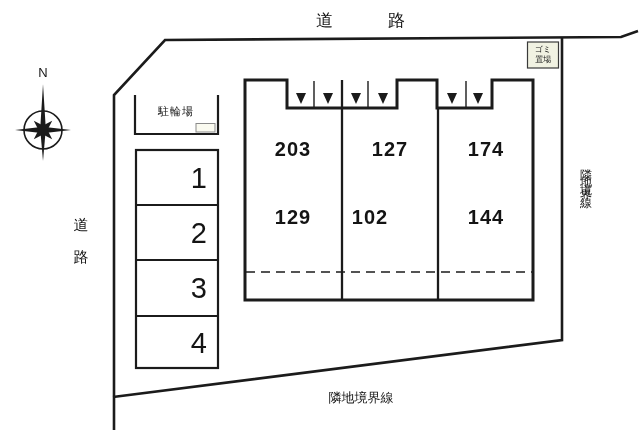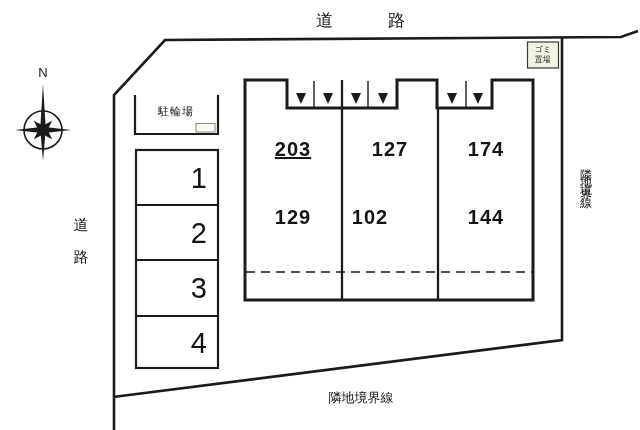--- a/index.html
+++ b/index.html
@@ -22,24 +22,24 @@
   .center-x{transform:translateX(-50%);}
   .center-xy{transform:translate(-50%,-50%);}
   .center-y{transform:translateY(-50%);}
   .vert{writing-mode:vertical-rl;text-orientation:upright;}
   .road-top{top:12px;left:316px;font-size:17px;letter-spacing:55px;}
   .road-left{top:205px;left:74px;font-size:15px;letter-spacing:32px;}
   .bound-right{top:159px;left:580px;font-size:12px;letter-spacing:7px;}
   .bound-bottom{top:391px;left:361px;font-size:13px;}
   .north{top:66px;left:43px;font-size:13px;}
   .bike-lbl{top:106px;left:176px;font-size:11px;letter-spacing:1px;}
-  .garbage-lbl{top:45px;left:543px;font-size:8px;text-align:left;line-height:10px;}
+  .garbage-lbl{top:45px;left:543px;font-size:8px;text-align:right;line-height:10px;}
   .unit-num{font-size:20px;font-weight:600;letter-spacing:1px;}
   .park-num{font-size:29px;right:433px;text-align:right;}
-  .u203{top:149px;left:293px;text-decoration:underline;} .u202{top:149px;left:390px;} .u201{top:149px;left:486px;}
+  .u203{top:149px;left:293px;} .u202{top:149px;left:390px;} .u201{top:149px;left:486px;}
   .u103{top:217px;left:293px;} .u102{top:217px;left:370px;} .u101{top:217px;left:486px;}
   .p1{top:178px;} .p2{top:233px;} .p3{top:288px;} .p4{top:343px;}
   .ln{stroke:#1b1b1b;fill:none;}
   .fillshape{stroke:none;fill:#1b1b1b;}
 </style>
 </head>
 <body>
 
 <div class="stage">
 

